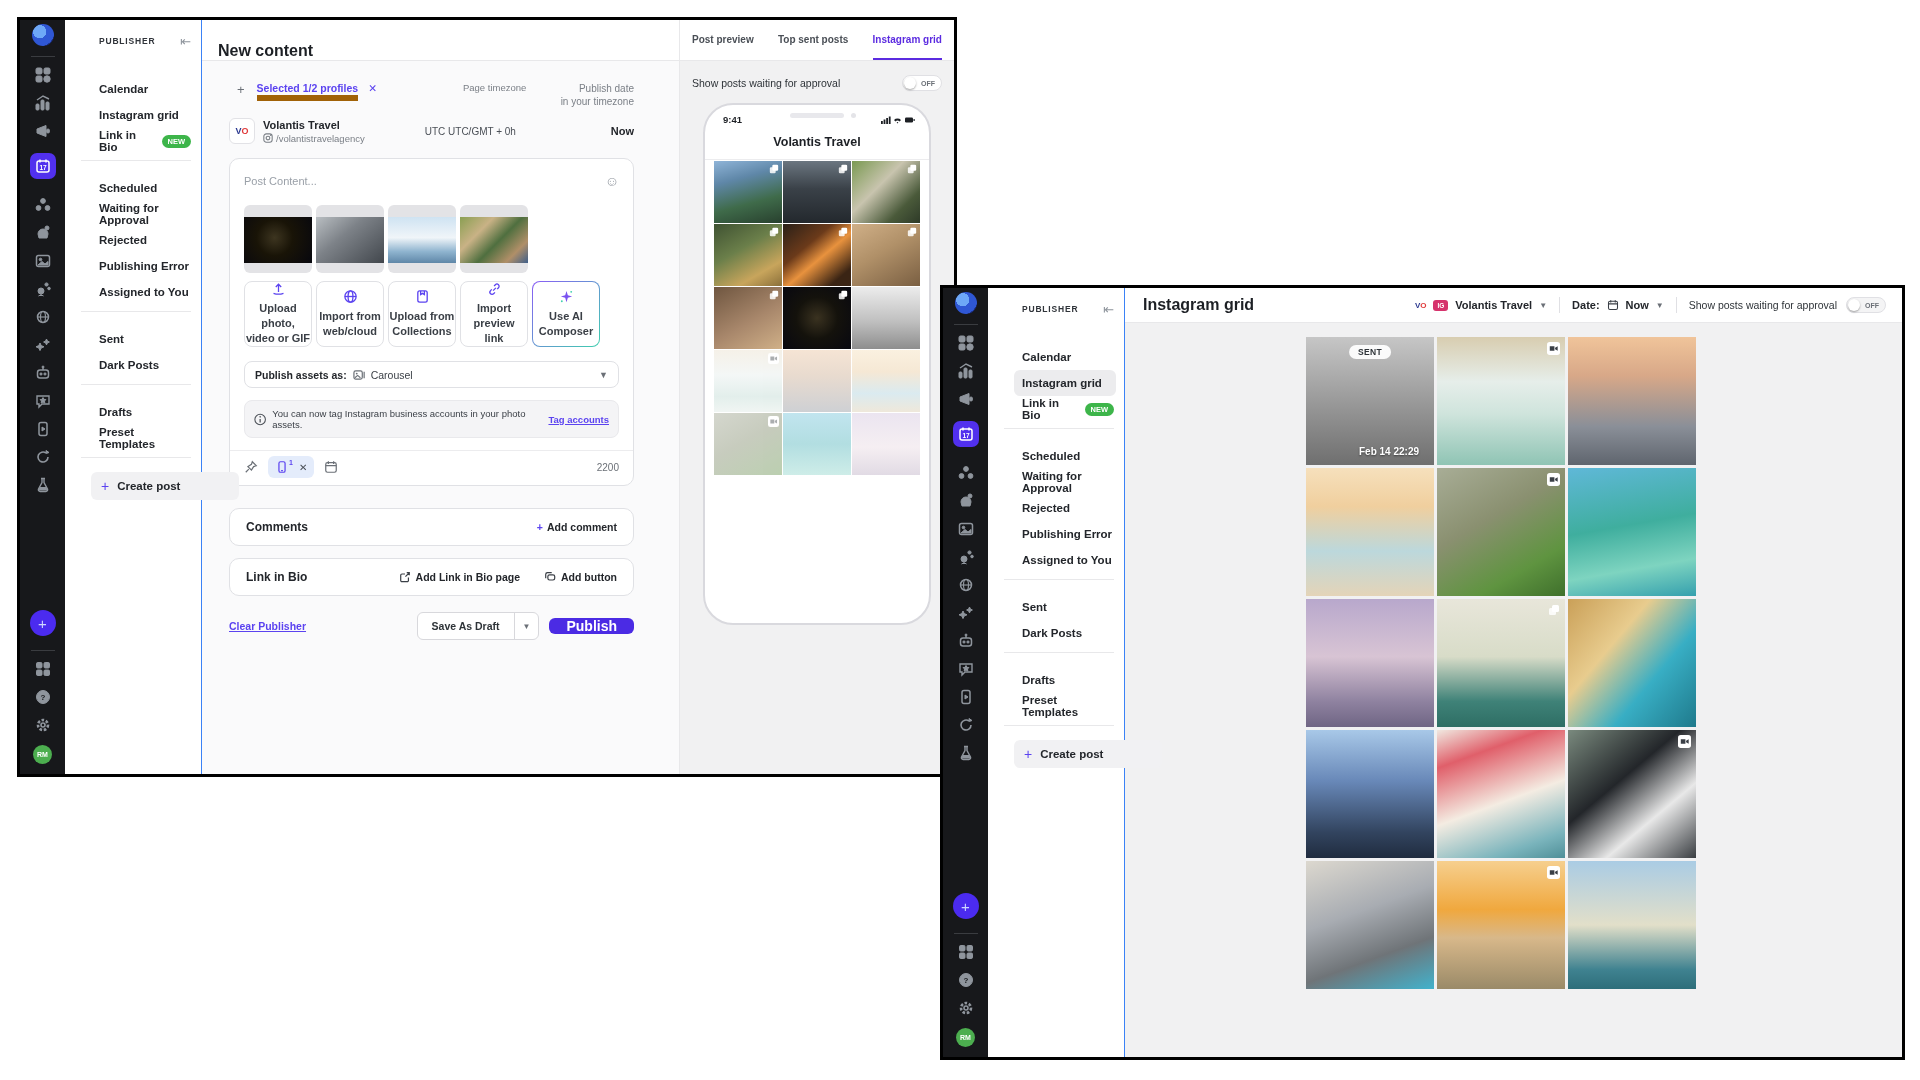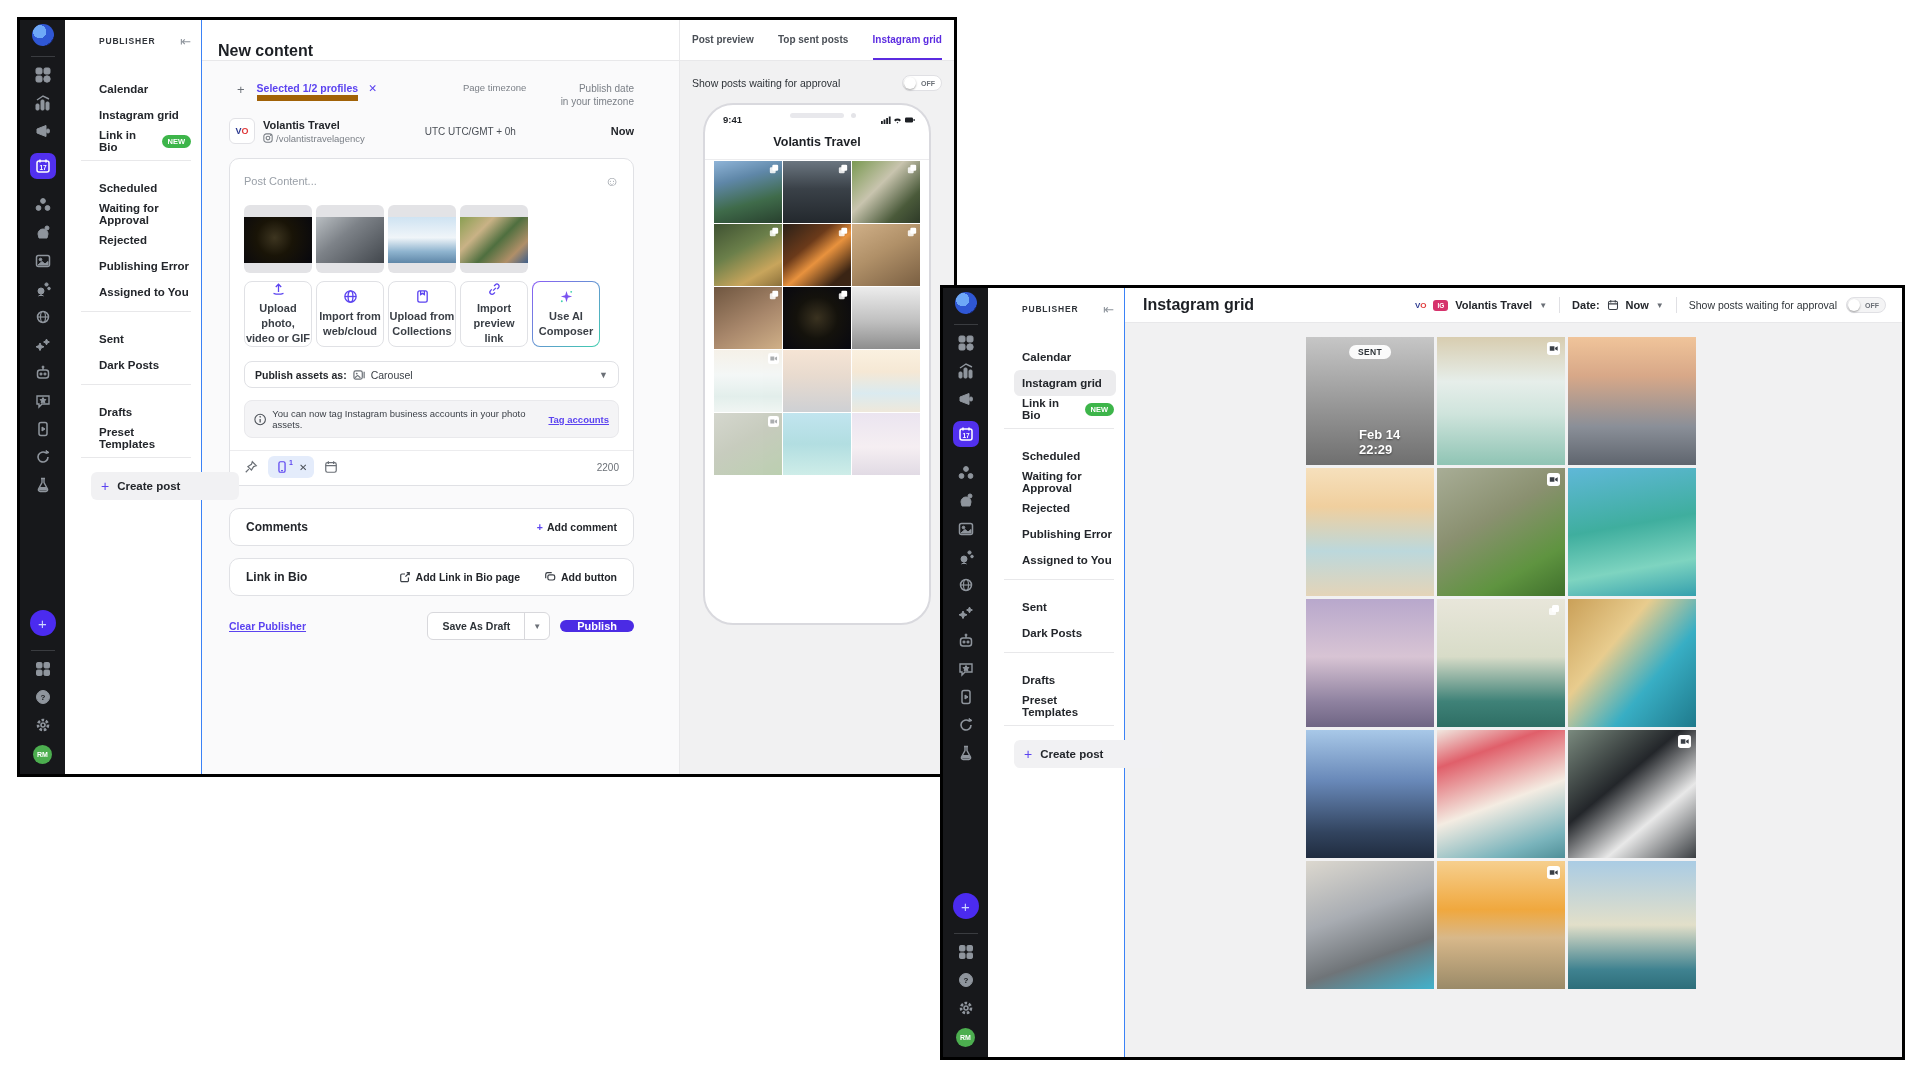--- a/index.html
+++ b/index.html
@@ -84,21 +84,21 @@
   .rc-ttl { font-size:12px; font-weight:700; color:#23262b; }
   .addc { margin-left:auto; font-size:10.5px; font-weight:700; color:#23262b; cursor:pointer; }
   .addc .pl { color:#5b43f0; margin-right:4px; }
   .libbtn { display:flex; align-items:center; gap:5px; font-size:10.5px; font-weight:700; color:#23262b; cursor:pointer; }
   .libbtn svg { width:12px; height:12px; stroke:#3a3f46; fill:none; stroke-width:1.4; }
   .ftr { width:405px; margin-top:16px; display:flex; align-items:center; }
   .clearp { color:#5b43f0; font-size:10.5px; font-weight:700; text-decoration:underline; cursor:pointer; }
   .saved { margin-left:auto; display:flex; border:1px solid #d8d8dc; border-radius:6px; background:#fff; overflow:hidden; cursor:pointer; }
   .saved .l { padding:7px 14px; font-size:10.5px; font-weight:700; color:#2e3338; }
   .saved .c { border-left:1px solid #d8d8dc; padding:7px 8px; color:#6b7077; font-size:8px; display:flex; align-items:center; }
-  .pubbtn { margin-left:10px; background:#4b2be4; color:#fff; border:none; border-radius:6px; padding:0 17px; font-size:11px; font-weight:700; cursor:pointer; }
+  .pubbtn { margin-left:10px; background:#4b2be4; color:#fff; border:none; border-radius:6px; padding:0 17px; font-size:14px; font-weight:700; cursor:pointer; }
 
   
   .pvp { flex:1; border-left:1px solid #e8e8ea; display:flex; flex-direction:column; background:#f1f1f2; }
   .tabs { height:41px; background:#fff; border-bottom:1px solid #e8e8ea; display:flex; align-items:stretch; justify-content:space-between; padding:0 12px; flex:none; }
   .tab { font-size:10px; font-weight:600; color:#4a4f56; display:flex; align-items:center; cursor:pointer; border-bottom:2.5px solid transparent; }
   .tab.act { color:#5b2be0; font-weight:700; border-bottom-color:#5b2be0; }
   .togrow { display:flex; align-items:center; padding:14px 12px 0; }
   .toglbl { font-size:10.5px; color:#2e3338; }
   .toggle { margin-left:auto; width:40px; height:16px; border:1px solid #e0e0e4; background:#fff; border-radius:9px; display:flex; align-items:center; padding:1px; cursor:pointer; }
   .toggle .knob { width:12px; height:12px; background:#fff; border-radius:50%; box-shadow:0 1px 2px rgba(0,0,0,.35); }
@@ -125,21 +125,21 @@
   .igbadge { background:#d6336c; color:#fff; font-size:6.5px; font-weight:800; border-radius:3px; padding:2px 4px; }
   .hname { font-weight:600; cursor:pointer; }
   .caret { color:#6b7077; font-size:8px; cursor:pointer; }
   .hsep { width:1px; height:16px; background:#e0e0e4; margin:0 5px; }
   .dlabel { font-weight:700; }
   .hwidgets svg { width:12px; height:12px; stroke:#3a3f46; fill:none; stroke-width:1.4; }
   .rgridwrap { padding:14px 0 0 181px; }
   .rgrid { display:grid; grid-template-columns:repeat(3,128px); grid-auto-rows:128px; gap:3px; }
   .rcell { position:relative; cursor:pointer; }
   .sentbadge { position:absolute; top:8px; left:50%; transform:translateX(-50%); background:rgba(255,255,255,.93); border-radius:9px; padding:2px 9px; font-size:8.5px; font-weight:800; color:#2e3338; letter-spacing:.3px; }
-  .celltime { position:absolute; left:9px; bottom:8px; color:#fff; font-size:13px; font-weight:700; text-shadow:0 1px 2px rgba(0,0,0,.5);padding-left:44px; }
+  .celltime { position:absolute; left:9px; bottom:8px; color:#fff; font-size:10px; font-weight:700; text-shadow:0 1px 2px rgba(0,0,0,.5);padding-left:44px; }
   .cellic-r { position:absolute; top:5px; right:5px; }
 </style>
 </head>
 <body>
 
 <div class="window" id="win-left">
 
   <div class="rail">
     <div class="logo"></div>
     <div class="rail-div"></div>

